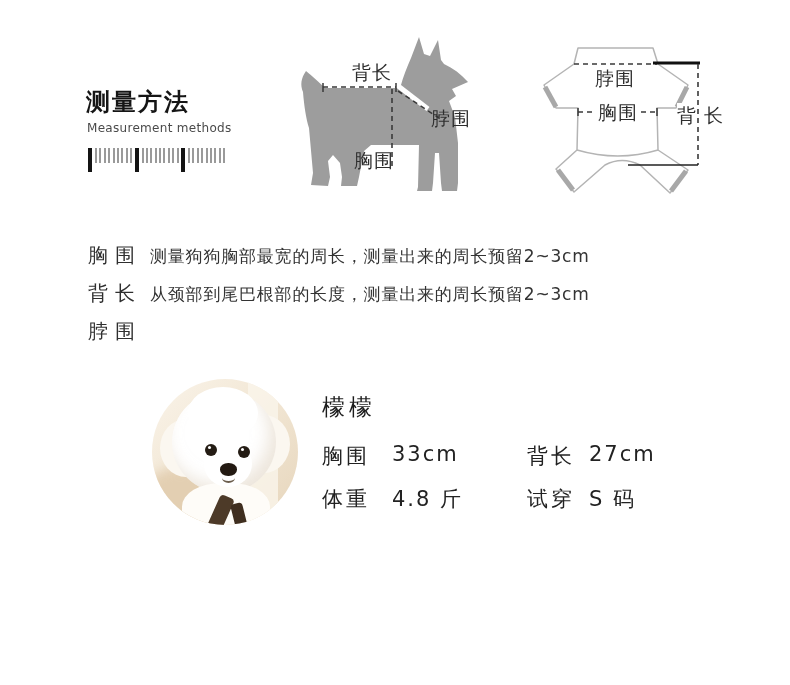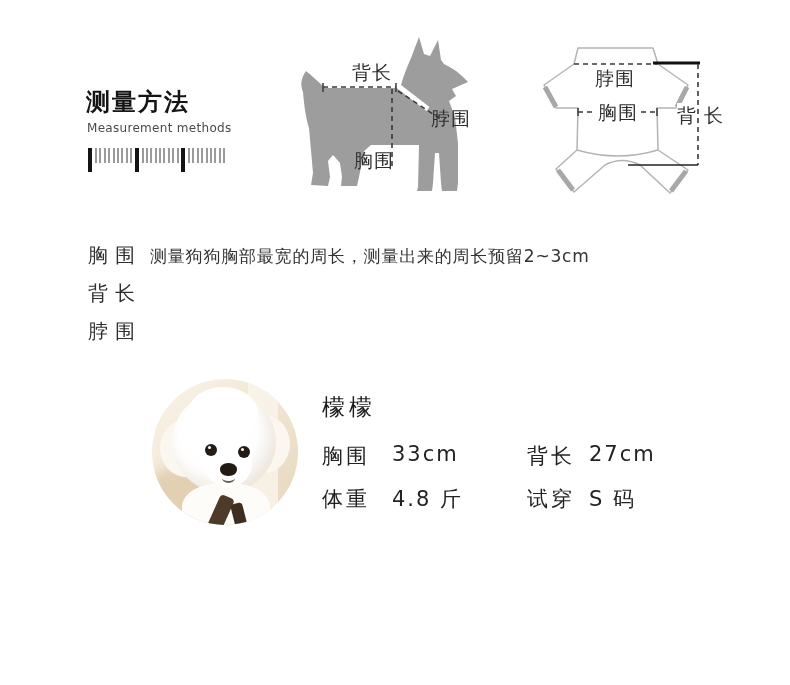--- a/index.html
+++ b/index.html
@@ -129,20 +129,21 @@
     <span>长</span>
   </div>
 
   <div class="abs rows">
     <div class="row">
       <span class="rlabel">胸围</span>
       <span class="rtext">测量狗狗胸部最宽的周长，测量出来的周长预留2~3cm</span>
     </div>
     <div class="row">
       <span class="rlabel">背长</span>
+      <span class="rtext">从颈部到尾巴根部的长度，测量出来的周长预留2~3cm</span>
     </div>
     <div class="row">
       <span class="rlabel">脖围</span>
     </div>
   </div>
 
   <div class="abs photo">
     <div class="panel"></div>
     <div class="blob" style="left:-12px;top:88px;width:80px;height:70px;background:#e3cfb2;"></div>
 

